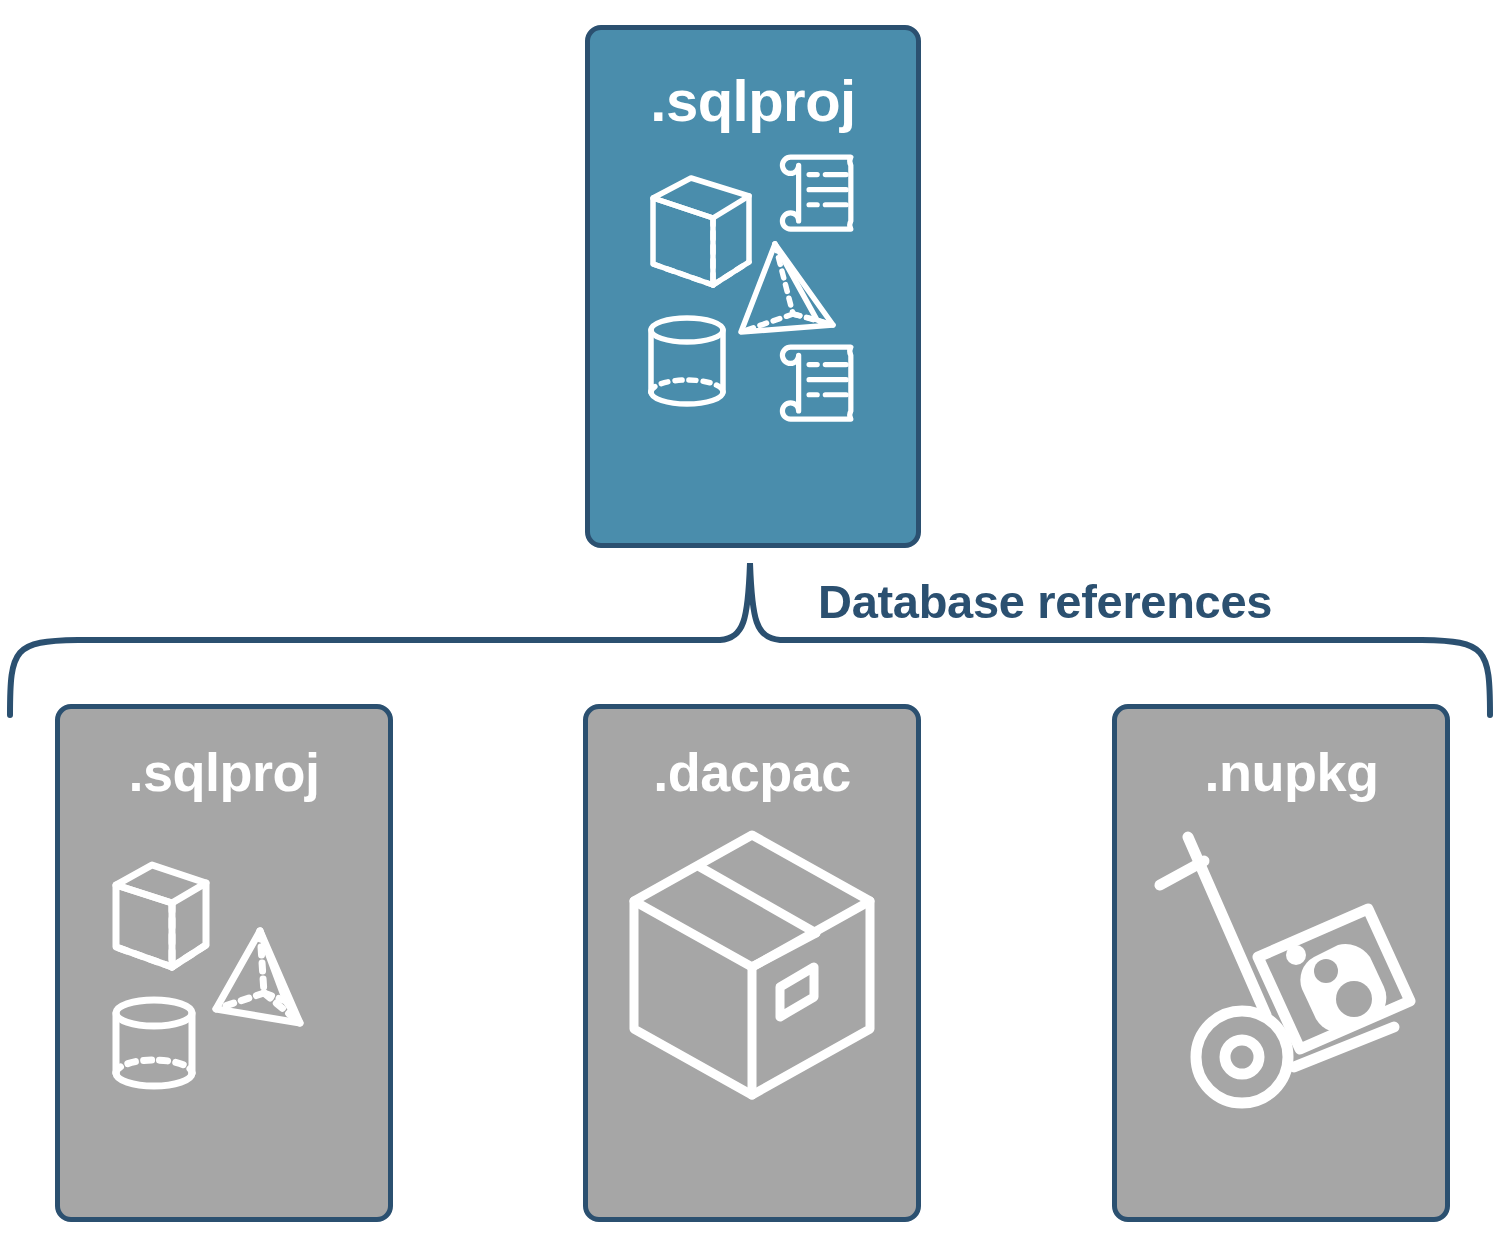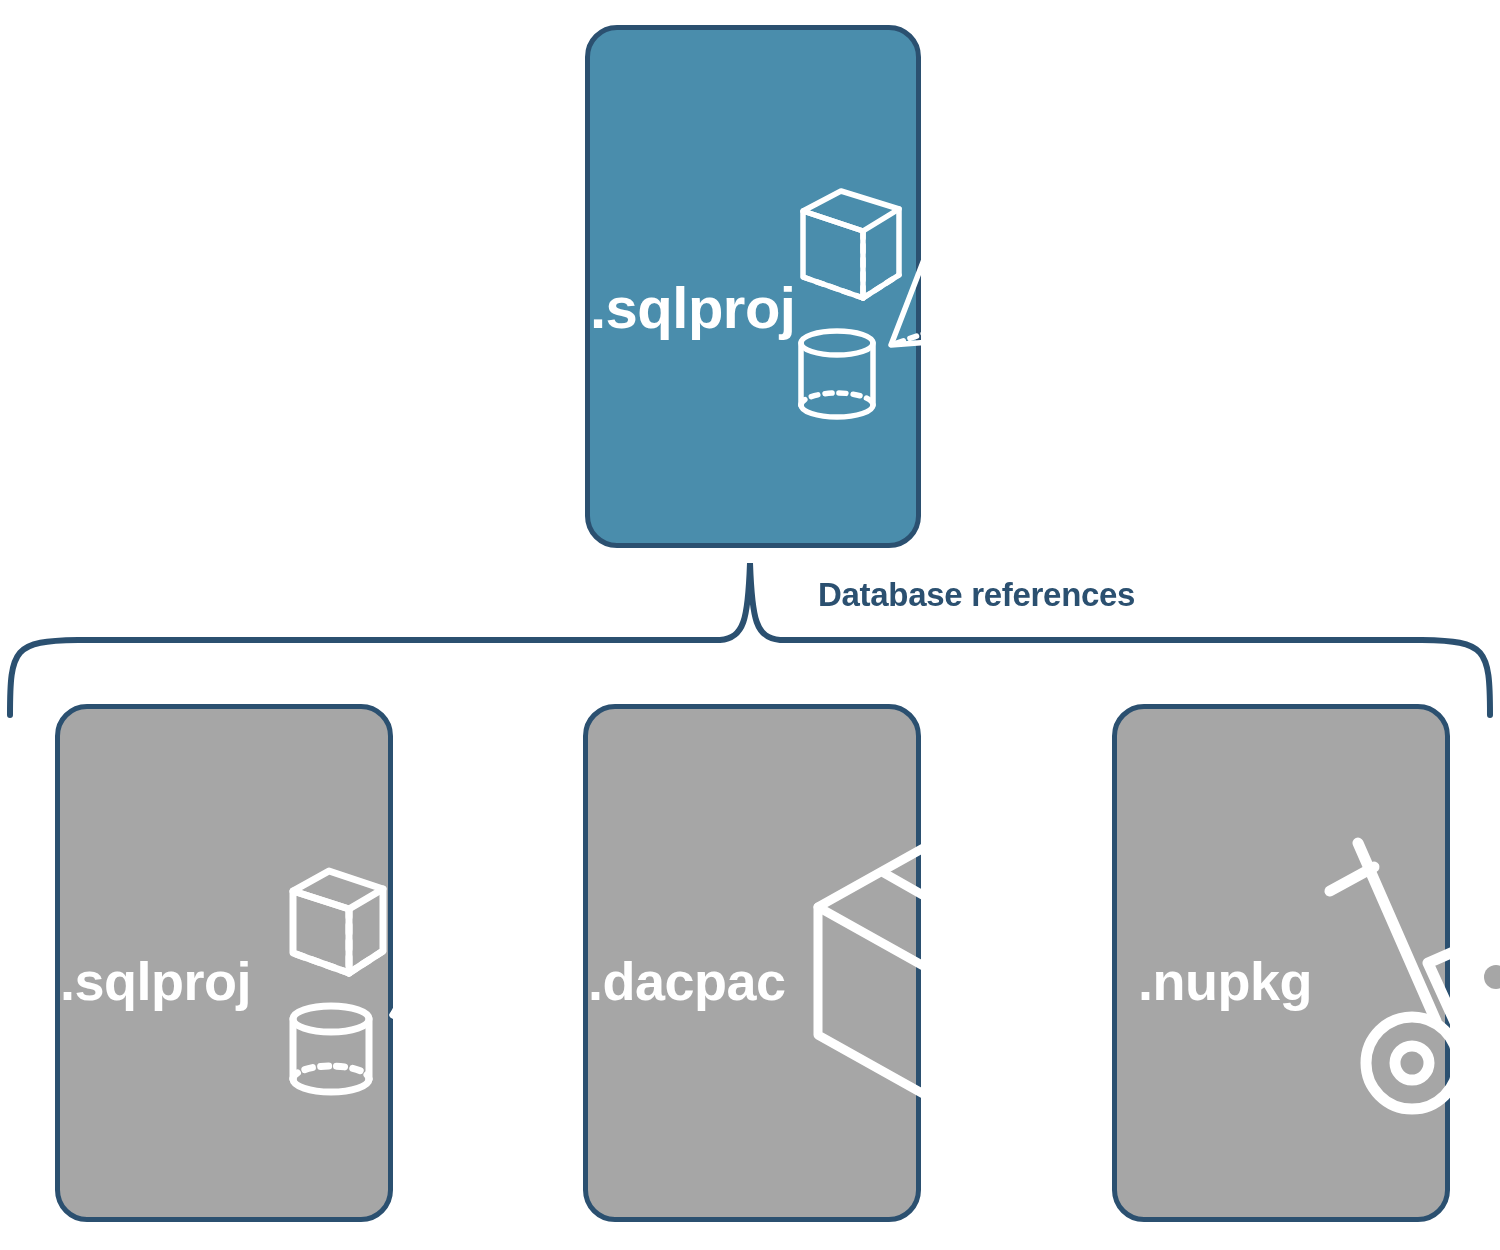--- a/index.html
+++ b/index.html
@@ -16,24 +16,24 @@
   }
   #canvas {
     position: absolute;
     left: 0; top: 0;
     width: 1500px;
     height: 1250px;
   }
   .node {
     position: absolute;
     box-sizing: border-box;
-    border-radius: 32px;
+    border-radius: 16px;
     border: 5px solid #2b5070;
     display: flex;
-    flex-direction: row;
+    flex-direction: column;
     align-items: center;
   }
   .node-label {
     color: #ffffff;
     font-weight: bold;
     letter-spacing: -0.5px;
     line-height: 1;
     white-space: nowrap;
     user-select: none;
   }
@@ -71,21 +71,21 @@
     position: relative;
     margin-top: 16px;
     width: 300px;
     height: 300px;
   }
   .icon-area svg { display: block; overflow: visible; }
   #brace-label {
     position: absolute;
     left: 818px;
     top: 578px;
-    font-size: 33px;
+    font-size: 47px;
     font-weight: bold;
     color: #2b5070;
     letter-spacing: -0.3px;
     white-space: nowrap;
     line-height: 1;
   }
 </style>
 </head>
 <body>
 

